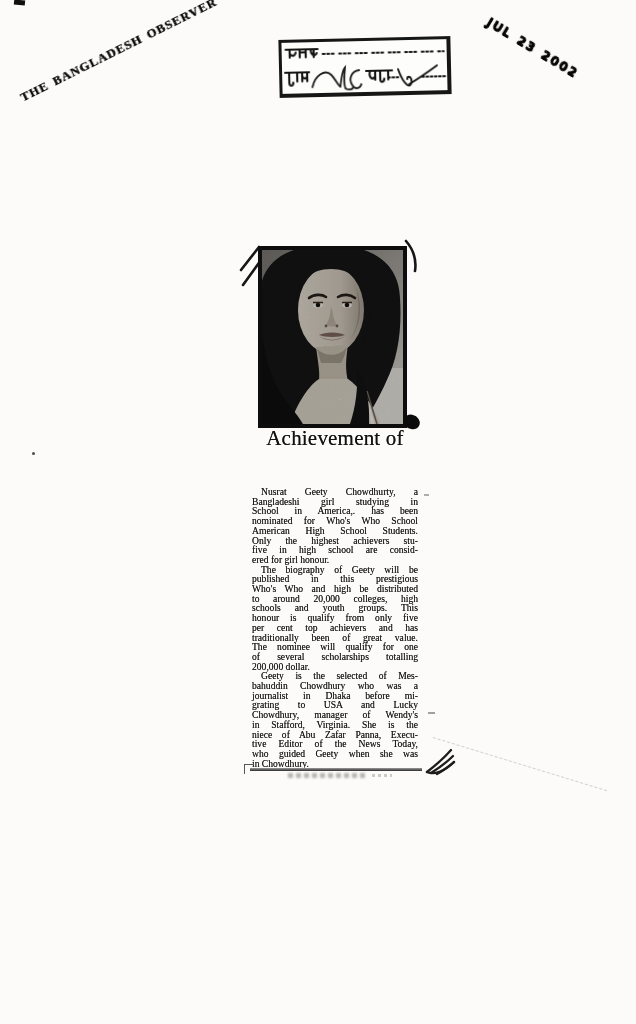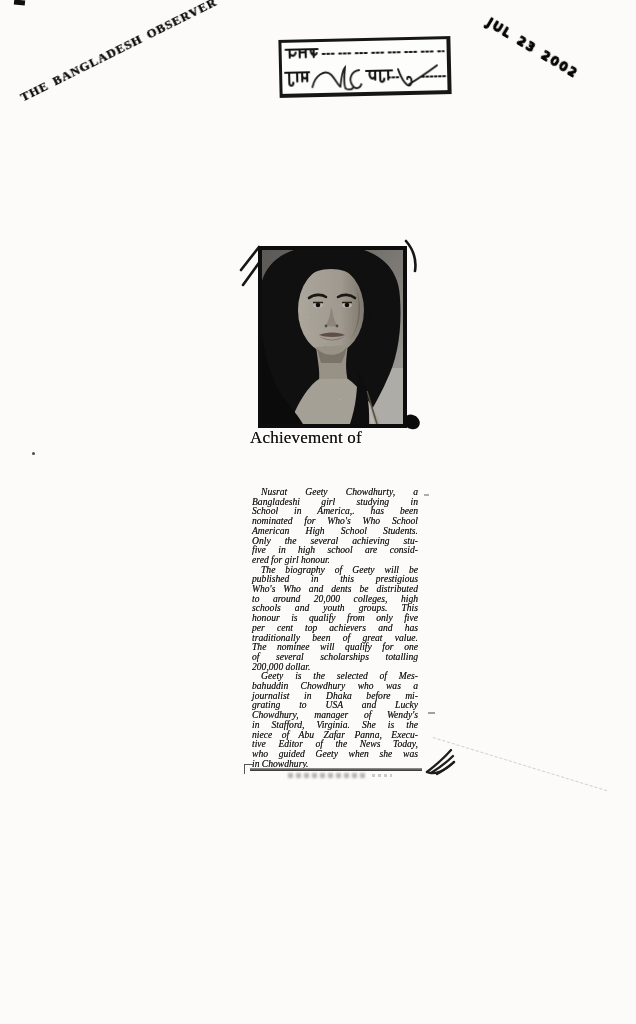--- a/index.html
+++ b/index.html
@@ -34,30 +34,30 @@
     border:4px solid #0d0d0d; box-sizing:border-box; background:#9a9792;
   }
   .photo-frame svg{display:block;}
   .corner-marks{position:absolute;}
   .ink-blob{
     position:absolute; left:404px; top:415px; width:16px; height:14px;
     background:#0b0b0b; border-radius:45% 60% 50% 55%; transform:rotate(14deg);
   }
   
   .headline{
-    position:absolute; left:250px; top:430px; width:170px; 
-    font-size:17px; line-height:16.8px; letter-spacing:.2px; color:#111;
+    position:absolute; left:250px; top:430px; width:170px; text-align:center;
+    font-size:21px; line-height:16.8px; letter-spacing:.2px; color:#111;
     text-shadow:0 0 .4px rgba(0,0,0,.7);
   }
   .article-body{
     position:absolute; left:252px; top:487px; width:166px;
     font-size:9.6px; line-height:9.7px; color:#181818;
     text-shadow:0 0 .35px rgba(0,0,0,.65);
   }
-  .bline{ text-align:justify; text-align-last:justify; white-space:normal;font-style:italic; }
+  .bline{ text-align:justify; text-align-last:justify; white-space:normal; }
   .bline.first{ text-indent:9px; }
   .bline.last{ text-align-last:left; }
   
   .bottom-rule{
     position:absolute; left:250px; top:768px; width:172px; height:3px;
     background:linear-gradient(#9a9a9a,#2c2c2c); filter:blur(.2px);
   }
   .rule-bracket{
     position:absolute; left:244px; top:764px; width:9px; height:9px;
     border-left:1.5px solid #555; border-top:1.5px solid #555;
@@ -221,28 +221,28 @@
       <div>Achievement of</div>
     </div>
 
   <div class="article-body">
       <div class="para">
         <div class="bline first">Nusrat Geety Chowdhurty, a</div>
         <div class="bline">Bangladeshi girl studying in</div>
         <div class="bline">School in America,. has been</div>
         <div class="bline">nominated for Who's Who School</div>
         <div class="bline">American High School Students.</div>
-        <div class="bline">Only the several achieving stu-</div>
+        <div class="bline">Only the highest achievers stu-</div>
         <div class="bline">five in high school are consid-</div>
         <div class="bline last">ered for girl honour.</div>
       </div>
       <div class="para">
         <div class="bline first">The biography of Geety will be</div>
         <div class="bline">published in this prestigious</div>
-        <div class="bline">Who's Who and dents be distributed</div>
+        <div class="bline">Who's Who and high be distributed</div>
         <div class="bline">to around 20,000 colleges, high</div>
         <div class="bline">schools and youth groups. This</div>
         <div class="bline">honour is qualify from only five</div>
         <div class="bline">per cent top achievers and has</div>
         <div class="bline">traditionally been of great value.</div>
         <div class="bline">The nominee will qualify for one</div>
         <div class="bline">of several scholarships totalling</div>
         <div class="bline last">200,000 dollar.</div>
       </div>
       <div class="para">

